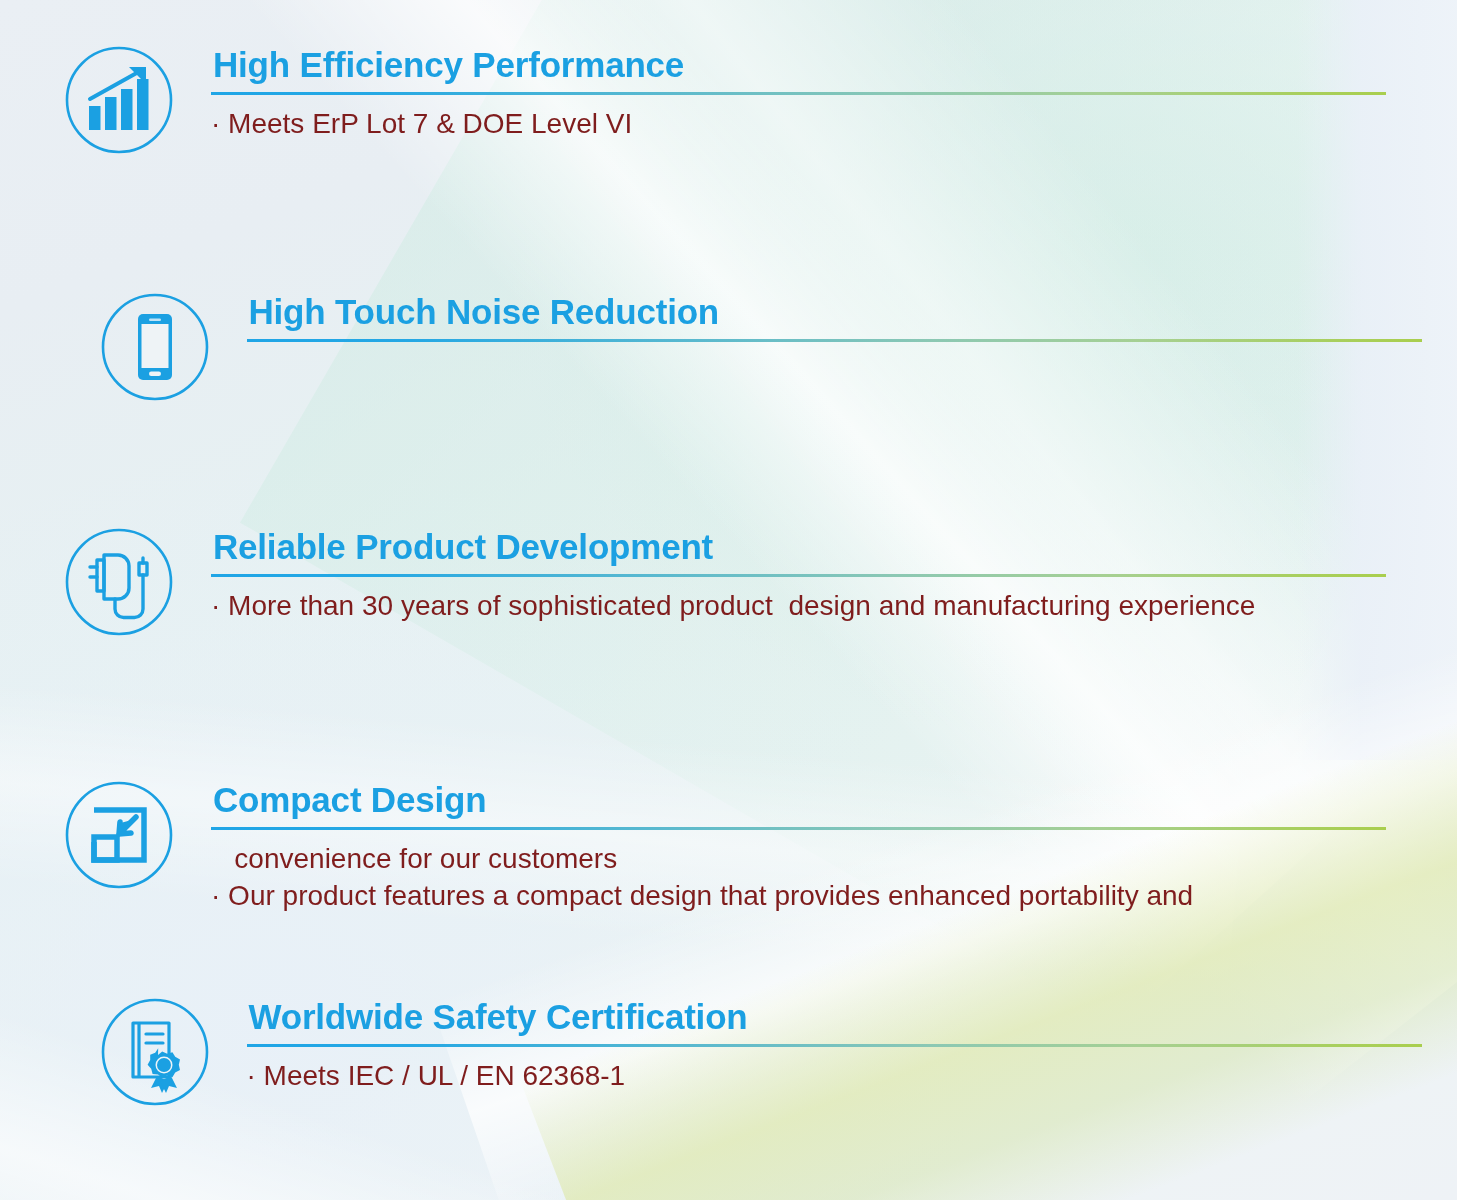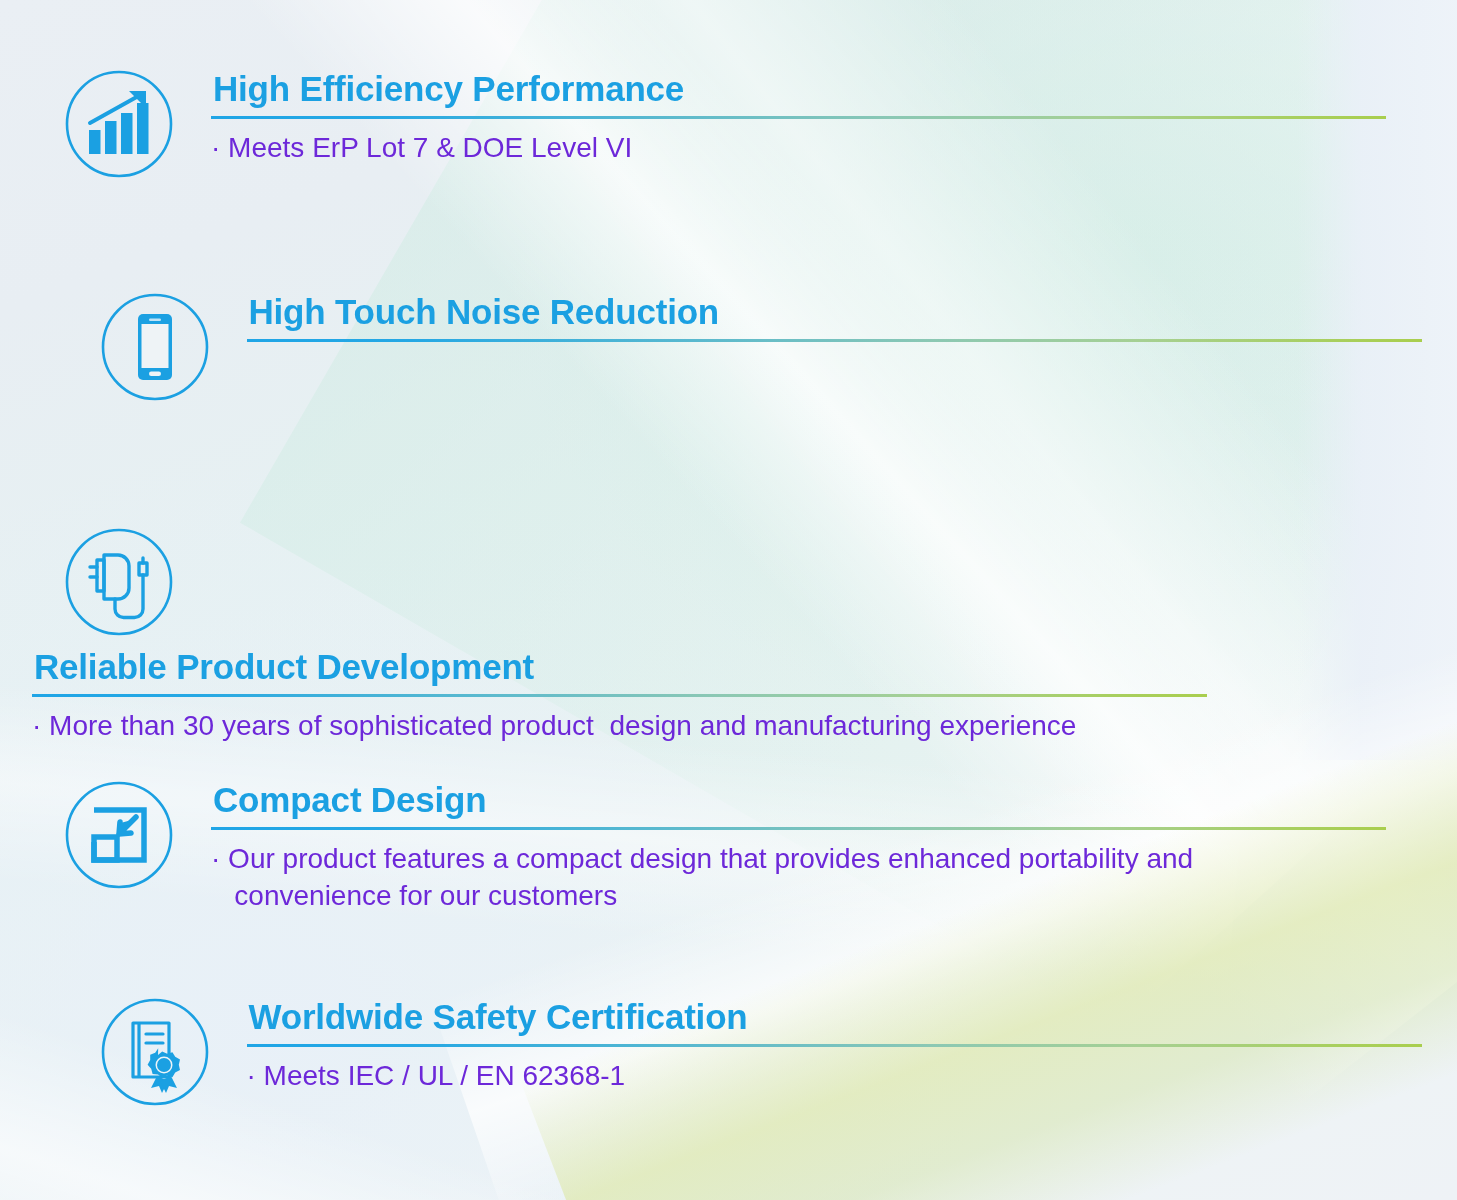--- a/index.html
+++ b/index.html
@@ -166,21 +166,21 @@
     background: linear-gradient(to right, #1fa5e6 0%, #25a8e4 14%, #59b9cf 38%, #8bc8b4 58%, #a6d093 76%, #a8cf5f 92%, #a9ce4e 100%);
     margin: 0 0 10px 0;
   }
   .feature-lines {
     margin: 0;
     padding: 0;
     list-style: none;
   }
   .feature-line {
     font-size: 28px;
-    color: #6d28d9;
+    color: #7f1d1d;
     line-height: 1.33;
     white-space: pre-wrap;
   }
 </style>
 </head>
 <body>
 
 <div id="page">
 
   <div class="bg-layer bg-base"></div>
@@ -189,21 +189,21 @@
   <div class="diag-1"></div>
   <div class="diag-2"></div>
   <div class="right-strip"></div>
   <div class="sweep-mid"></div>
   <div class="sweep-bl"></div>
   <div class="sweep-white-br"></div>
   <div class="sweep-yellow"></div>
 
   <div class="feature-list">
 
-    <div class="feature-row" style="top:64px;">
+    <div class="feature-row" style="top:40px;">
       <div class="icon-wrap">
         <svg width="120" height="120" viewBox="0 0 120 120">
           <circle cx="60" cy="60" r="52" fill="none" stroke="#1ba0e2" stroke-width="2.6"></circle>
           <rect x="30" y="66" width="11.5" height="24" fill="#1ba0e2"></rect>
           <rect x="46" y="57" width="11.5" height="33" fill="#1ba0e2"></rect>
           <rect x="62" y="49" width="11.5" height="41" fill="#1ba0e2"></rect>
           <rect x="78" y="39" width="11.5" height="51" fill="#1ba0e2"></rect>
           <path d="M31 59 L83 30" stroke="#1ba0e2" stroke-width="4" fill="none" stroke-linecap="round"></path>
           <path d="M70 27 L87 27 L87 44 Z" fill="#1ba0e2"></path>
         </svg>
@@ -228,21 +228,21 @@
         </svg>
       </div>
       <div class="feature-body">
         <div class="feature-title">High Touch Noise Reduction</div>
         <div class="feature-divider"></div>
         <ul class="feature-lines">
         </ul>
       </div>
     </div>
 
-    <div class="feature-row" style="top:522px;flex-direction:column;">
+    <div class="feature-row" style="top:522px;">
       <div class="icon-wrap">
         <svg width="120" height="120" viewBox="0 0 120 120">
           <circle cx="60" cy="60" r="52" fill="none" stroke="#1ba0e2" stroke-width="2.6"></circle>
           <g fill="none" stroke="#1ba0e2" stroke-width="3.4" stroke-linejoin="round" stroke-linecap="round">
             <path d="M45 33 h14 a11 11 0 0 1 11 11 v22 a11 11 0 0 1 -11 11 h-14 z"></path>
             <path d="M38 38 h7 v31 h-7 z"></path>
             <path d="M31 45 h7"></path>
             <path d="M31 55 h7"></path>
             <path d="M56 77 v10 a8.5 8.5 0 0 0 8.5 8.5 h11 a8.5 8.5 0 0 0 8.5 -8.5 v-34"></path>
             <path d="M80 41 h8 v12 h-8 z"></path>
@@ -268,22 +268,22 @@
             <rect x="35" y="62" width="23" height="23"></rect>
           </g>
           <path d="M77 42 L60 59 M60 59 l1 -12 M60 59 l12 -1" stroke="#1ba0e2" stroke-width="5.5" fill="none" stroke-linecap="round"></path>
           <path d="M58 61 l3.5 -13 l13 -3.5 Z" fill="#1ba0e2"></path>
         </svg>
       </div>
       <div class="feature-body">
         <div class="feature-title">Compact Design</div>
         <div class="feature-divider"></div>
         <ul class="feature-lines">
+          <li class="feature-line">   convenience for our customers</li>
           <li class="feature-line">· Our product features a compact design that provides enhanced portability and</li>
-          <li class="feature-line">   convenience for our customers</li>
         </ul>
       </div>
     </div>
 
     <div class="feature-row" style="top:992px;justify-content:center;">
       <div class="icon-wrap">
         <svg width="120" height="120" viewBox="0 0 120 120">
           <circle cx="60" cy="60" r="52" fill="none" stroke="#1ba0e2" stroke-width="2.6"></circle>
           <g fill="none" stroke="#1ba0e2" stroke-width="3.2" stroke-linejoin="round">
             <path d="M38 31 h36 v54 h-36 z"></path>

